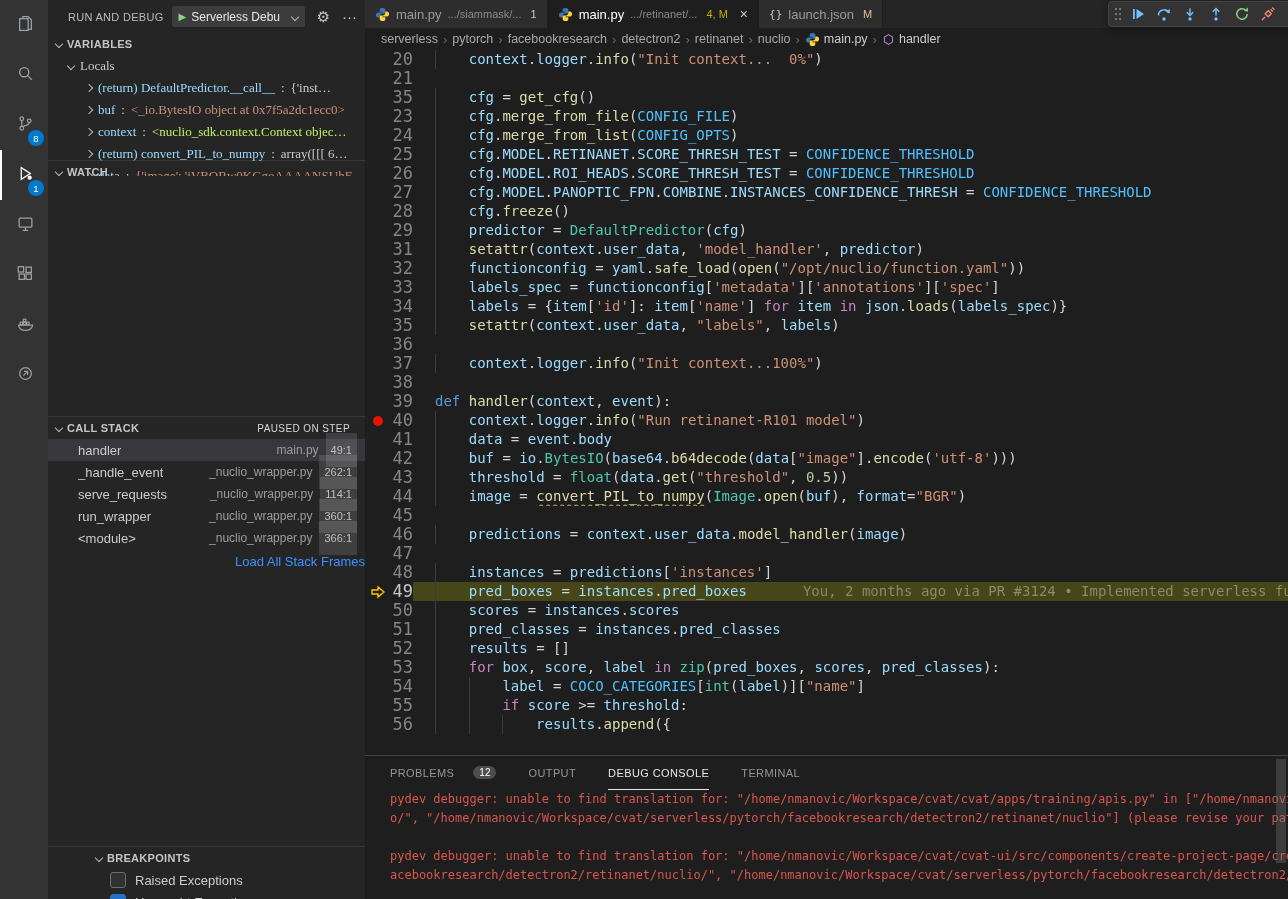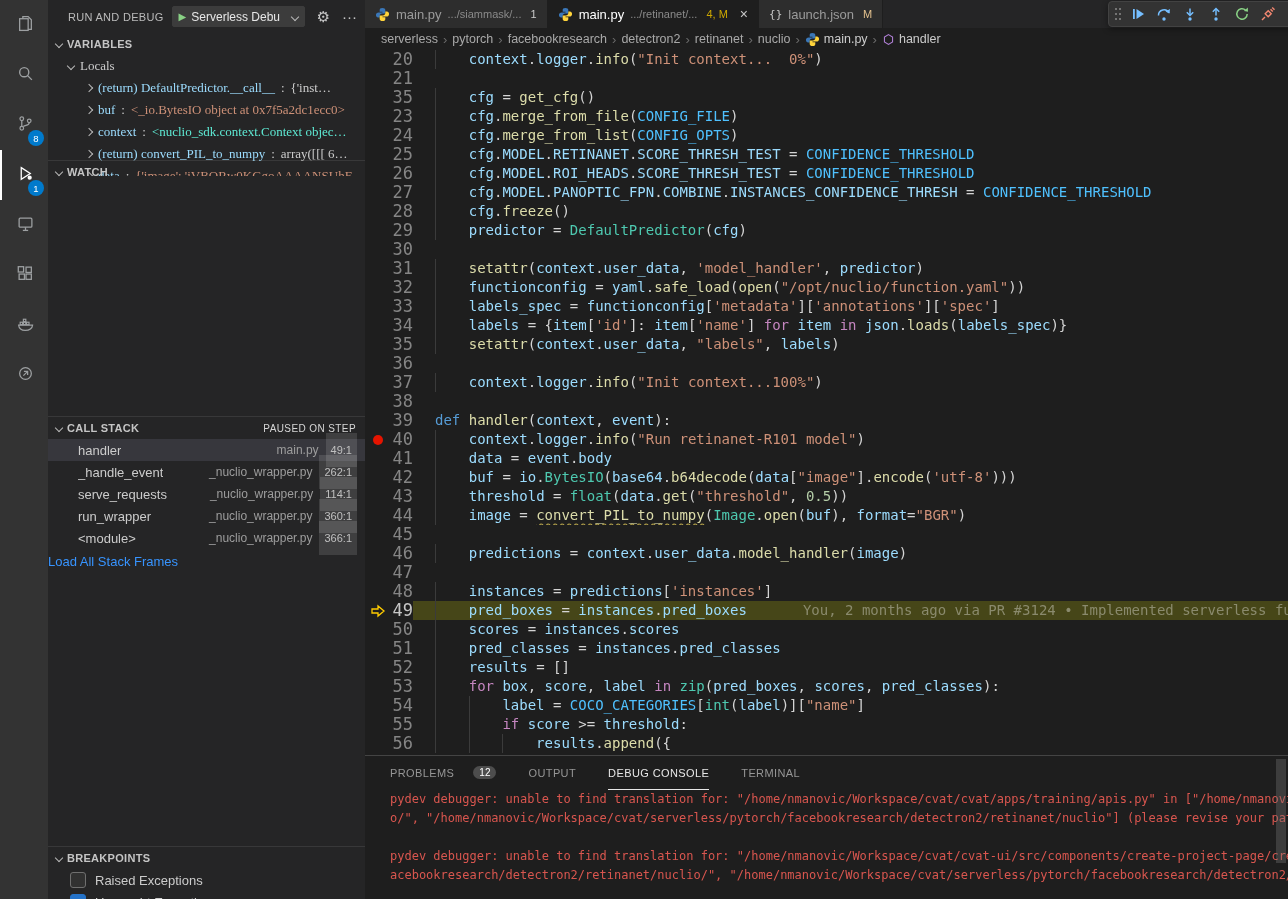--- a/index.html
+++ b/index.html
@@ -24,39 +24,39 @@
   .picker-label{font-size:12px;color:#e7e7e7;white-space:nowrap;overflow:hidden;flex:1;}
   .icon-btn{color:#c5c5c5;margin-left:12px;font-size:15px;line-height:1;}
   .chev{display:inline-block;width:5px;height:5px;border-right:1.2px solid #b8b8b8;border-bottom:1.2px solid #b8b8b8;
         transform:rotate(-45deg);flex:none;}
   .chev.down{transform:rotate(45deg);}
 
   .section{position:absolute;left:0;right:0;border-top:1px solid rgba(128,128,128,.22);box-sizing:border-box;overflow:hidden;}
   #sec-variables{top:33px;height:143px;border-top:none;}
   #sec-watch{top:160px;height:240px;}
   #sec-callstack{top:416px;height:430px;}
-  #sec-breakpoints{top:846px;height:53px;}
+  #sec-breakpoints{top:846px;height:53px;padding-left:40px;}
   .sec-header{height:22px;display:flex;align-items:center;padding-left:8px;font-size:11px;font-weight:700;
               color:#c5c5c5;letter-spacing:.3px;}
   .sec-header .chev{margin-right:5px;}
-  .paused-badge{margin-left:auto;margin-right:9px;font-weight:400;font-size:10px;color:#d7d7d7;letter-spacing:.4px;}
+  .paused-badge{margin-left:auto;margin-right:15px;font-weight:400;font-size:10px;color:#d7d7d7;letter-spacing:.4px;}
 
   .tree-row{height:22px;display:flex;align-items:center;white-space:nowrap;overflow:hidden;font-size:13px;font-family:Liberation Serif, serif;}
   .scope-row{padding-left:20px;gap:6px;}
   .var-row{padding-left:38px;gap:6px;}
   .var-name{color:#9cdcfe;}
   .var-sep{color:#cccccc;}
   .var-value{overflow:hidden;}
 
   .frame-row{height:22px;display:flex;align-items:center;padding:0 8px 0 30px;font-size:13px;}
   .frame-row.selected{background:#37373d;}
   .frame-name{color:#cccccc;white-space:nowrap;overflow:hidden;}
   .frame-file{margin-left:auto;color:#9d9d9d;font-size:12px;padding-right:7px;white-space:nowrap;}
   .frame-line{background:rgba(255,255,255,.12);color:#c0c0c0;font-size:11px;padding:11px 5px;border-radius:0;flex:none;}
-  .load-link{color:#3794ff;font-size:13px;text-align:left;margin-top:5px;cursor:pointer;}
+  .load-link{color:#3794ff;font-size:13px;text-align:right;margin-top:5px;cursor:pointer;}
 
   .bp-row{height:22px;display:flex;align-items:center;padding-left:22px;gap:9px;font-size:13px;color:#cccccc;}
   .cbox{width:16px;height:16px;border:1px solid #6f6f6f;border-radius:3px;background:#313131;box-sizing:border-box;
         display:flex;align-items:center;justify-content:center;font-size:11px;color:#fff;flex:none;}
   .cbox.checked{background:#2472c8;border-color:#2472c8;}
 
   
   #editor-area{position:absolute;left:365px;top:0;width:923px;height:100%;overflow:hidden;background:#1e1e1e;}
   #tabbar{position:absolute;left:0;top:0;right:0;height:28px;background:#252526;display:flex;}
   .tab{height:28px;display:flex;align-items:center;padding:0 10px;background:#2d2d2d;border-right:1px solid #1e1e1e;
@@ -210,21 +210,21 @@
           <div class="tree-row var-row">
             <span class="chev"></span>
             <span class="var-name">buf</span>
             <span class="var-sep">:</span>
             <span class="var-value" style="color: rgb(206, 145, 120);">&lt;_io.BytesIO object at 0x7f5a2dc1ecc0&gt;</span>
           </div>
           <div class="tree-row var-row">
             <span class="chev"></span>
             <span class="var-name">context</span>
             <span class="var-sep">:</span>
-            <span class="var-value" style="color: #5eead4;">&lt;nuclio_sdk.context.Context objec…</span>
+            <span class="var-value" style="color: #bef264;">&lt;nuclio_sdk.context.Context objec…</span>
           </div>
           <div class="tree-row var-row">
             <span class="chev"></span>
             <span class="var-name">(return) convert_PIL_to_numpy</span>
             <span class="var-sep">:</span>
             <span class="var-value" style="color: rgb(204, 204, 204);">array([[[ 6…</span>
           </div>
           <div class="tree-row var-row">
             <span class="chev"></span>
             <span class="var-name">data</span>
@@ -478,25 +478,20 @@
           <span class="lnum">28</span>
           <span class="lbody"><span class="ig"></span><span class="v">cfg</span><span class="w">.</span><span class="fn">freeze</span><span class="w">()</span></span>
         </div>
         <div class="code-row">
           <span class="glyph"></span>
           <span class="lnum">29</span>
           <span class="lbody"><span class="ig"></span><span class="v">predictor</span><span class="w"> = </span><span class="cl">DefaultPredictor</span><span class="w">(</span><span class="v">cfg</span><span class="w">)</span></span>
         </div>
         <div class="code-row">
           <span class="glyph"></span>
-          <span class="lnum">30</span>
-          <span class="lbody"></span>
-        </div>
-        <div class="code-row">
-          <span class="glyph"></span>
           <span class="lnum">31</span>
           <span class="lbody"><span class="ig"></span><span class="fn">setattr</span><span class="w">(</span><span class="v">context</span><span class="w">.</span><span class="v">user_data</span><span class="w">, </span><span class="st">'model_handler'</span><span class="w">, </span><span class="v">predictor</span><span class="w">)</span></span>
         </div>
         <div class="code-row">
           <span class="glyph"></span>
           <span class="lnum">32</span>
           <span class="lbody"><span class="ig"></span><span class="v">functionconfig</span><span class="w"> = </span><span class="v">yaml</span><span class="w">.</span><span class="fn">safe_load</span><span class="w">(</span><span class="fn">open</span><span class="w">(</span><span class="st">"/opt/nuclio/function.yaml"</span><span class="w">))</span></span>
         </div>
         <div class="code-row">
           <span class="glyph"></span>

